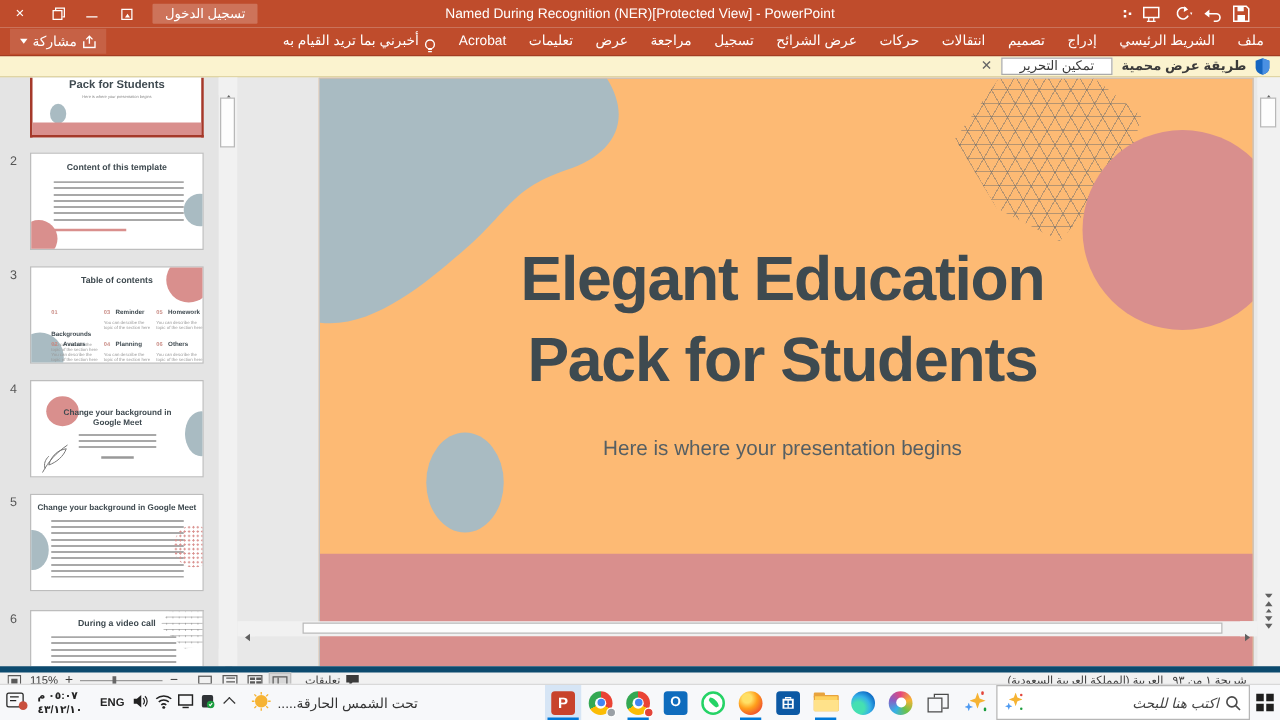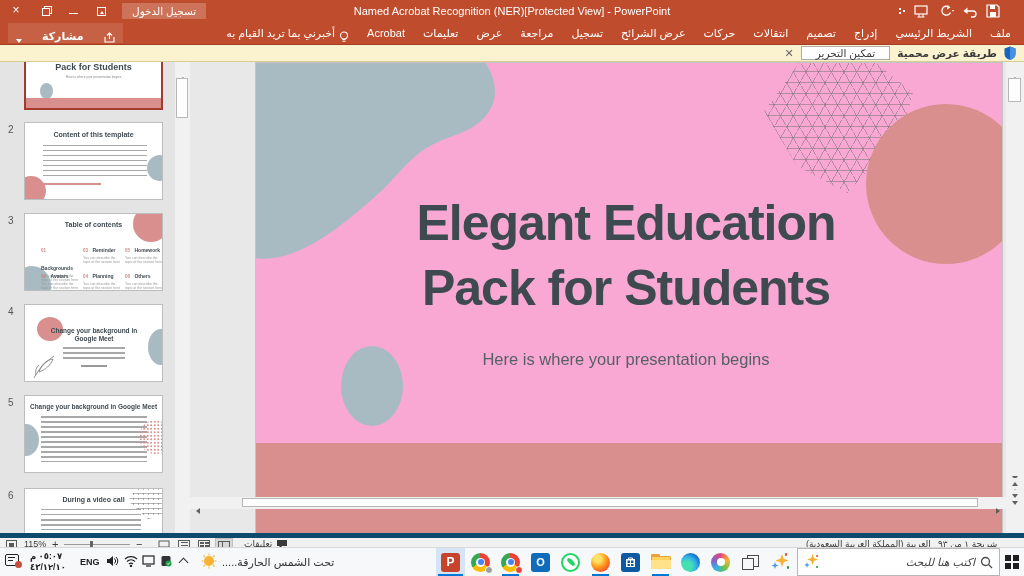--- a/index.html
+++ b/index.html
@@ -17,22 +17,22 @@
   .minim{position:absolute;left:3px;top:9px;width:9px;border-top:1px solid #fff;}
   .ribopt{position:absolute;left:3px;top:3px;width:9px;height:9px;border:1px solid #fff;}
   .ribopt:after{content:"";position:absolute;left:2px;top:3px;border-left:2px solid transparent;border-right:2px solid transparent;border-bottom:3px solid #fff;}
   .signin{left:122px;top:3px;height:16px;padding:0 10px;background:rgba(255,255,255,.22);
     color:#fff;font-size:10.5px;line-height:16px;border-radius:1px;direction:rtl;}
   .doc-title{left:262px;top:0;width:500px;height:22px;line-height:22px;text-align:center;font-size:11px;direction:ltr;white-space:nowrap;}
   .qat{top:4px;height:14px;color:#fff;}
   .tab{height:22px;line-height:22px;padding:0 9px;font-size:11px;white-space:nowrap;cursor:default;}
   .tabs-wrap{right:4px;top:0;height:22px;display:flex;direction:rtl;}
   .tellme{display:flex;align-items:flex-end;gap:4px;}
-  .share-btn{left:8px;top:1px;height:20px;display:flex;align-items:flex-end;gap:20px;direction:rtl;
-    color:#fff;font-size:11px;font-weight:bold;padding:0 8px;background:rgba(255,255,255,.12);}
+  .share-btn{left:8px;top:1px;height:20px;display:flex;align-items:center;gap:4px;direction:rtl;
+    color:#fff;font-size:11px;font-weight:normal;padding:0 8px;background:rgba(255,255,255,.12);}
   .caret{width:0;height:0;border-left:3px solid transparent;border-right:3px solid transparent;border-top:4px solid #fff;}
 
   
   .pvbar{left:0;top:44px;width:1024px;height:18px;background:#FBF3CF;border-top:1px solid #A33C22;
     border-bottom:1px solid #D8CC96;display:flex;flex-direction:row-reverse;align-items:center;
     padding:0 8px;gap:7px;font-size:10.5px;color:#3B3B3B;}
   .pv-label{font-weight:bold;white-space:nowrap;}
   .pv-msg{text-decoration:underline;white-space:nowrap;overflow:hidden;}
   .pv-btn{background:#fff;border:1px solid #ABABAB;padding:0 14px;height:14px;line-height:13px;font-size:10.5px;white-space:nowrap;}
   .pv-close{margin-left:auto;color:#666;font-size:11px;line-height:11px;}
@@ -61,21 +61,21 @@
   .sb-btn{position:absolute;background:#F1F1F1;color:#606060;text-align:center;}
   .sb-thumb{position:absolute;background:#FDFDFD;border:1px solid #B8B8B8;}
   .arr{display:inline-block;width:0;height:0;}
   .arr-up{border-left:3.5px solid transparent;border-right:3.5px solid transparent;border-bottom:4px solid #606060;}
   .arr-dn{border-left:3.5px solid transparent;border-right:3.5px solid transparent;border-top:4px solid #606060;}
   .arr-lf{border-top:3.5px solid transparent;border-bottom:3.5px solid transparent;border-right:4px solid #606060;}
   .arr-rt{border-top:3.5px solid transparent;border-bottom:3.5px solid transparent;border-left:4px solid #606060;}
 
   
   .canvas{left:190px;top:62px;width:816px;height:471px;background:#E8E8E8;overflow:hidden;}
-  .slide{position:absolute;left:65px;top:0;width:748px;height:480px;background:#f9a8d4;border:1px solid #C4C4C4;overflow:hidden;}
+  .slide{position:absolute;left:65px;top:0;width:748px;height:480px;background:#fdba74;border:1px solid #C4C4C4;overflow:hidden;}
   .slide-title{position:absolute;left:60px;top:128px;width:620px;text-align:center;
     font-weight:bold;font-size:50px;line-height:65px;color:#3E4A50;letter-spacing:-1px;}
   .slide-sub{position:absolute;left:60px;top:287px;width:620px;text-align:center;font-size:16.5px;color:#565F63;}
   .hexpattern{position:absolute;left:505px;top:-2px;width:152px;height:132px;
     clip-path:polygon(26% 0,74% 0,100% 24%,94% 52%,57% 100%,24% 80%,2% 38%);}
 
   
   .statusbar{left:0;top:533px;width:1024px;height:14px;background:#F1F1F1;border-top:5px solid #0c4a6e;
     font-size:9px;color:#3B3B3B;}
   .sb-item{position:absolute;top:0;height:13px;line-height:13px;}
@@ -114,21 +114,21 @@
       <span class="restore-back"></span>
       <span class="restore-box"></span>
     </div>
     <div class="abs winbtn" style="left:66px;">
         <span class="minim"></span>
       </div>
     <div class="abs winbtn" style="left:94px;">
         <span class="ribopt"></span>
       </div>
     <div class="abs signin">تسجيل الدخول</div>
-    <div class="abs doc-title">Named Acrobat Recognition (NER)[Protected View]  -  PowerPoint</div>
+    <div class="abs doc-title">Named During Recognition (NER)[Protected View]  -  PowerPoint</div>
 
     <div class="abs qat" style="left:899px;top:8px;">
       <div style="width:2px;height:2px;background:#fff;box-shadow:0 4px 0 #fff, 4px 2px 0 #fff;"></div>
     </div>
     <div class="abs qat" style="left:914px;">
       <svg width="14" height="14" viewBox="0 0 14 14">
           <rect x="1" y="2" width="12" height="8" fill="none" stroke="#fff" stroke-width="1.2"></rect>
           <path d="M5 10 L5 13 M9 10 L9 13 M3.5 13 h7" stroke="#fff" stroke-width="1"></path>
         </svg>
     </div>

